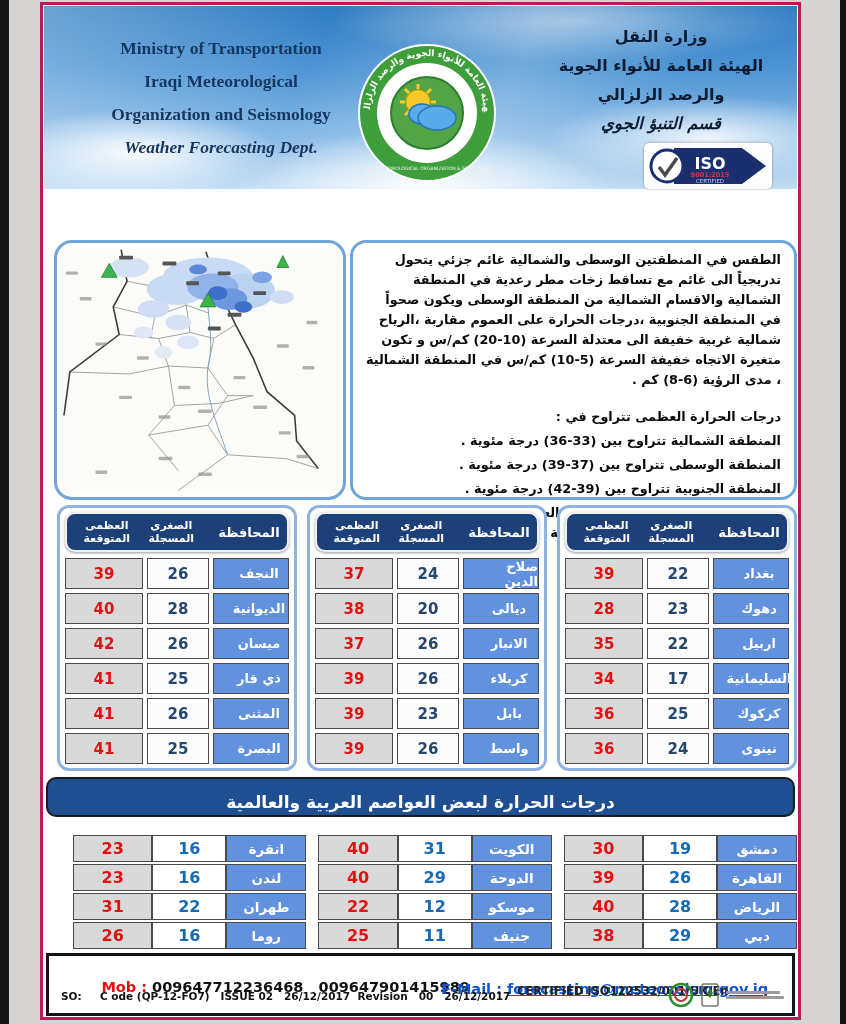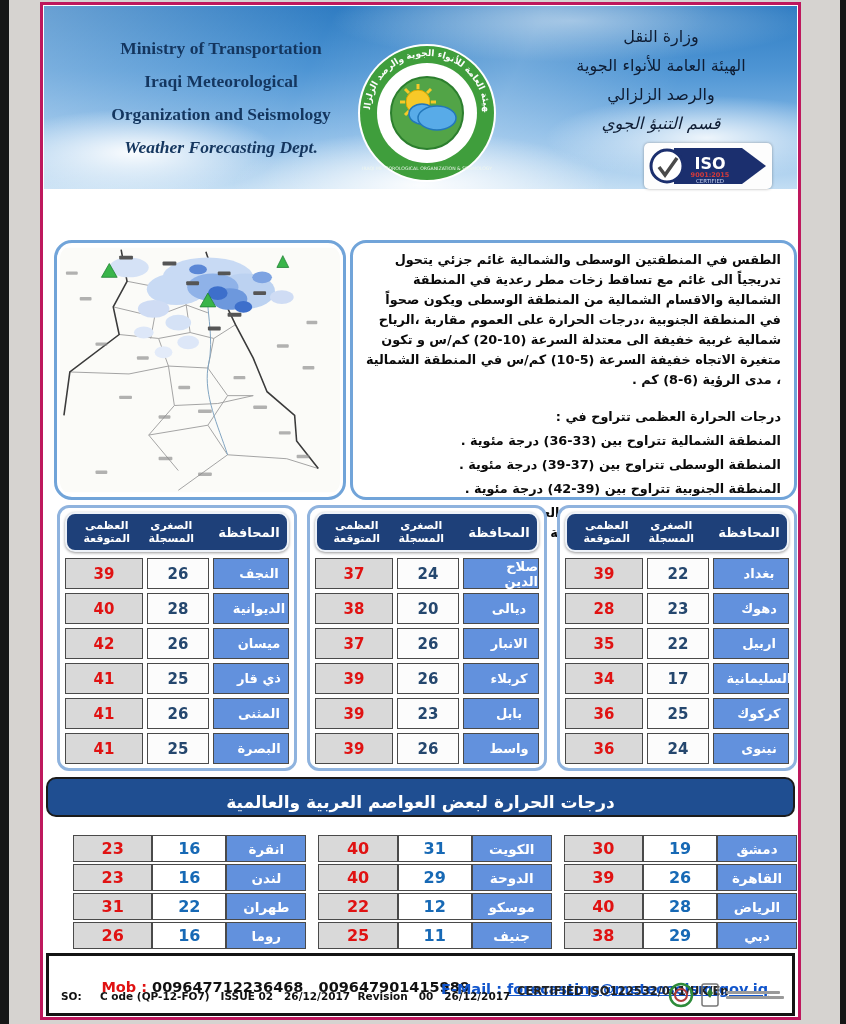--- a/index.html
+++ b/index.html
@@ -16,21 +16,21 @@
       radial-gradient(ellipse 200px 60px at 12% 80%, rgba(255,255,255,.95), rgba(255,255,255,0) 72%),
       radial-gradient(ellipse 260px 75px at 50% 98%, rgba(255,255,255,.92), rgba(255,255,255,0) 72%),
       radial-gradient(ellipse 230px 60px at 88% 72%, rgba(255,255,255,.85), rgba(255,255,255,0) 70%),
       radial-gradient(ellipse 320px 55px at 70% 8%, rgba(255,255,255,.45), rgba(255,255,255,0) 75%),
       linear-gradient(115deg, rgba(255,255,255,.28) 0%, rgba(255,255,255,0) 35%, rgba(255,255,255,.22) 60%, rgba(255,255,255,0) 80%),
       linear-gradient(180deg,#2f7cc2 0%,#4e95d4 35%,#86b9e6 70%,#c2ddf3 100%);}
   .en-block{left:18px;top:26px;width:318px;text-align:center;color:#14365f;
     font-family:"Liberation Serif",serif;font-weight:bold;font-size:17.5px;line-height:33px;}
   .en-block .it{font-style:italic;}
   .ar-block{right:14px;top:16px;width:244px;text-align:center;color:#0e1c33;direction:rtl;
-    font-weight:normal;font-size:16px;line-height:29px;}
+    font-weight:bold;font-size:16px;line-height:29px;}
   .ar-block .it{font-style:italic;font-size:16.5px;}
   .org-logo{left:312px;top:36px;width:142px;height:142px;}
   .iso-badge{left:600px;top:137px;width:128px;height:46px;background:#fdfdfd;border-radius:5px;
     box-shadow:0 0 3px rgba(0,0,0,.35);}
 
   
   .title-bar{left:1px;top:188px;width:753px;height:41px;background:#1f4e91;color:#fff;
     text-align:center;font-weight:bold;font-size:20px;line-height:41px;direction:rtl;
     border-top:2px solid #c8d4e8;border-bottom:2px solid #c8d4e8;box-sizing:border-box;}
 

